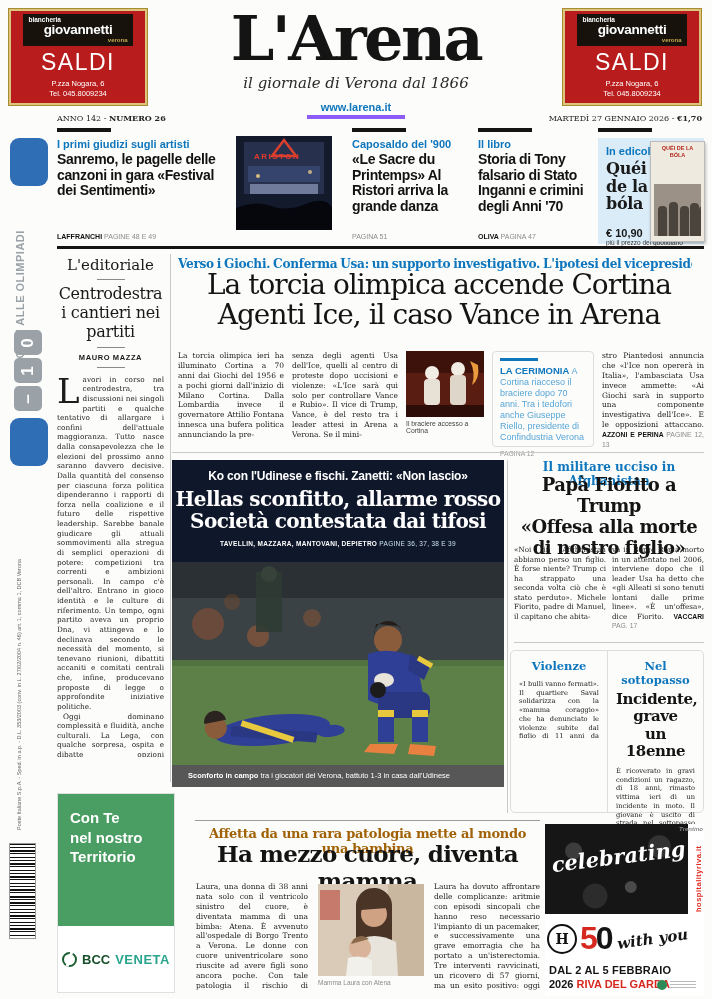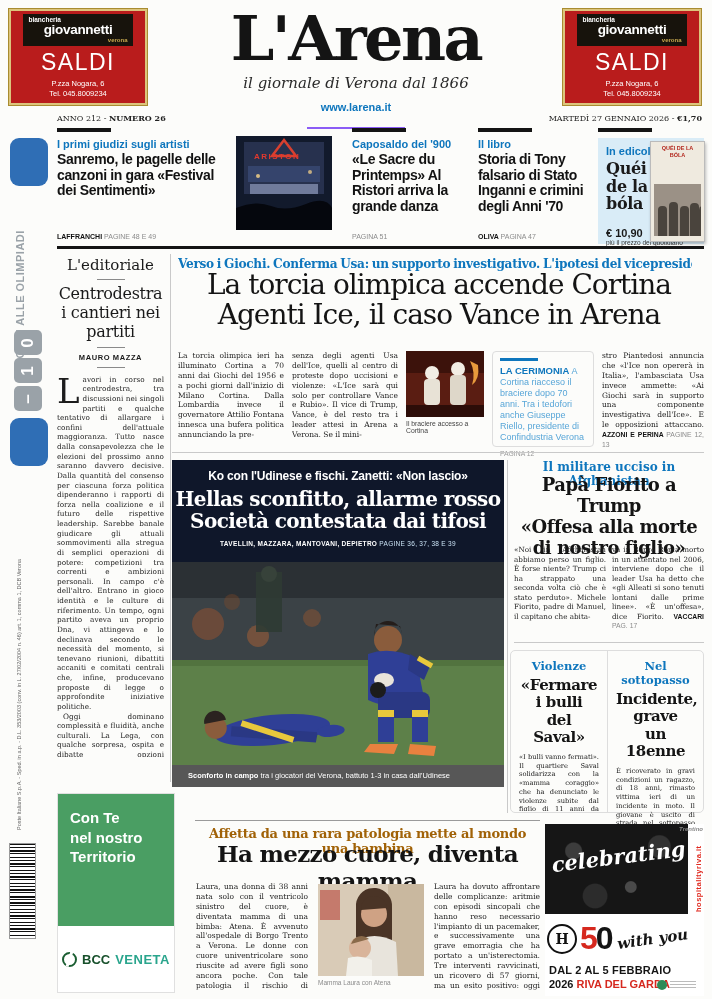--- a/index.html
+++ b/index.html
@@ -22,21 +22,21 @@
   .gold .city { font:700 6px "Liberation Sans",sans-serif; color:#c7a84e; text-align:right; }
   .gold .saldi { font:400 23px "Liberation Sans",sans-serif; letter-spacing:1.5px; margin-top:3px; }
   .gold .addr { font:400 7.5px "Liberation Sans",sans-serif; line-height:1.35; margin-top:3px; }
 
   .mast-title { left:0; right:0; top:2px; text-align:center;
     font-weight:700; font-size:62px; letter-spacing:-2.5px; color:#141414; }
   .mast-sub { left:0; right:0; top:74px; text-align:center; font-style:italic;
     font-size:15px; color:#2a2a2a; }
   .mast-url-wrap { left:0; right:0; top:96px; text-align:center; }
   .mast-url { display:inline-block; color:#0e76bd; font:700 11px "Liberation Sans",sans-serif;
-    border-bottom:2px solid #8b5cf6; padding:0 14px 14px; }
+    border-bottom:4px solid #8b5cf6; padding:0 14px 2px; }
   .issue-row { left:57px; right:10px; top:113px; display:flex; justify-content:space-between;
     font-size:8px; color:#222; }
   .issue-row b { font-weight:700; }
 
   
   .rail-sq { left:10px; width:38px; height:48px; background:#2f6eb5; border-radius:9px; }
   .rail-sq1 { top:138px; } .rail-sq2 { top:418px; }
   .rail-label { left:14px; top:190px; height:222px;
     writing-mode:vertical-rl; transform:rotate(180deg);
     font:700 11px "Liberation Sans",sans-serif; color:#9aa2a8; letter-spacing:.5px;
@@ -227,21 +227,21 @@
       <span>Tel. 045.8009234</span>
     </div>
   </div>
 
   <div class="abs mast-title">L'Arena</div>
   <div class="abs mast-sub">il giornale di Verona dal 1866</div>
   <div class="abs mast-url-wrap">
     <span class="mast-url">www.larena.it</span>
   </div>
   <div class="abs issue-row">
-    <span><span>ANNO 212 - </span><b>NUMERO 26</b></span>
+    <span><span>ANNO 142 - </span><b>NUMERO 26</b></span>
     <span><span>MARTEDÌ 27 GENNAIO 2026 - </span><b>€1,70</b></span>
   </div>
 
   <div class="abs rail-sq rail-sq1"></div>
   <div class="abs rail-label">GIORNI ALLE OLIMPIADI</div>
   <div class="abs countdown">
     <span class="cd-tile">–</span>
     <span class="cd-tile">1</span>
     <span class="cd-tile">0</span>
   </div>
@@ -402,25 +402,20 @@
   </div>
   <div class="abs story fc1">«Noi in Afghanistan abbiamo perso un figlio. È forse niente? Trump ci ha strappato una seconda volta ciò che è stato perduto». Michele Fiorito, padre di Manuel, il capitano che abita-</div>
   <div class="abs story fc2">
     <span>va in Borgo Roma morto in un attentato nel 2006, interviene dopo che il leader Usa ha detto che «gli Alleati si sono tenuti lontani dalle prime linee». «È un'offesa», dice Fiorito. </span><span class="byl">VACCARI </span><span class="byl-pg">PAG. 17</span>
   </div>
   <div class="abs rule-2"></div>
 
   <div class="abs briefs">
     <div class="brief">
       <div class="bkick">Violenze</div>
-      <div class="btit">
-        <div>«Fermare</div>
-        <div>i bulli</div>
-        <div>del Saval»</div>
-      </div>
       <div class="bbody"><span>«I bulli vanno fermati». Il quartiere Saval solidarizza con la «mamma coraggio» che ha denunciato le violenze subite dal figlio di 11 anni da parte di due giovani. Volontari si mobilitano per aiutare la donna. </span></div>
     </div>
     <div class="brief">
       <div class="bkick">Nel sottopasso</div>
       <div class="btit">
         <div>Incidente,</div>
         <div>grave</div>
         <div>un 18enne</div>
       </div>
       <div class="bbody"><span>È ricoverato in gravi condizioni un ragazzo, di 18 anni, rimasto vittima ieri di un incidente in moto. Il giovane è uscito di strada nel sottopasso della circonvallazione all'altezza di via Città di Nimes. </span></div>

